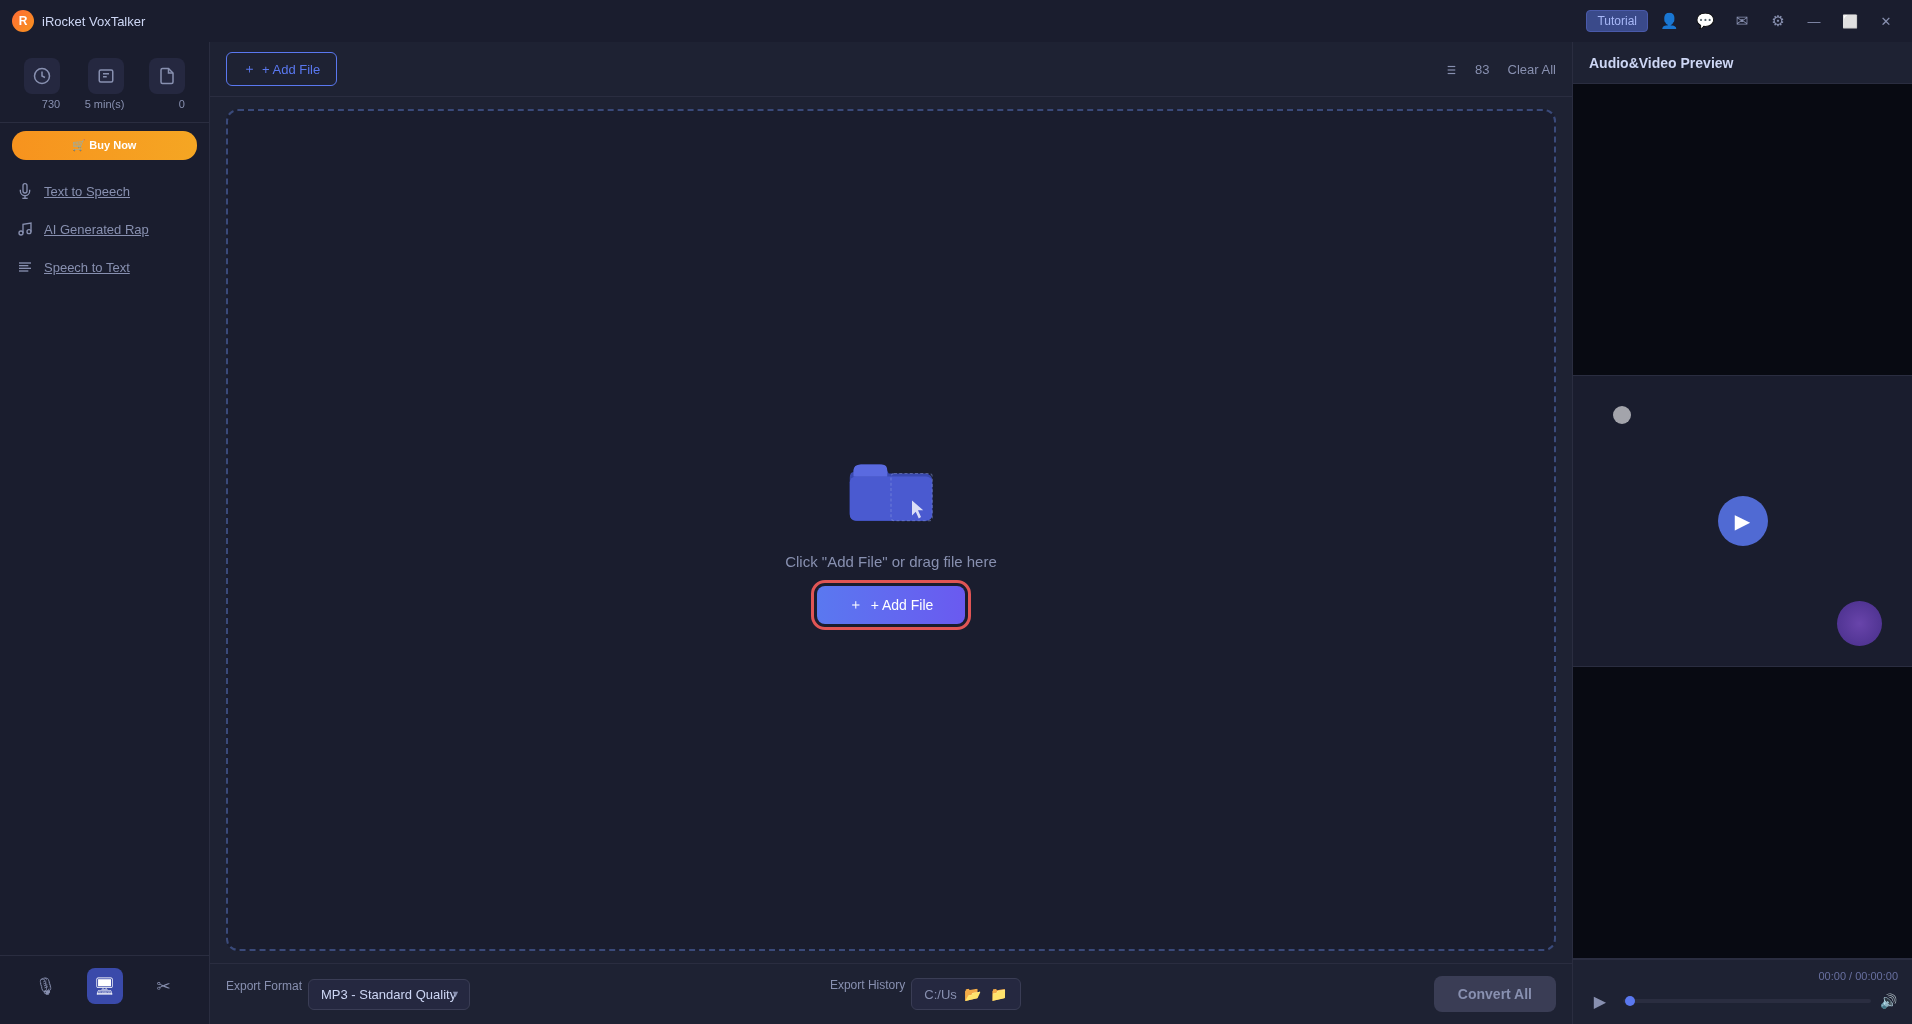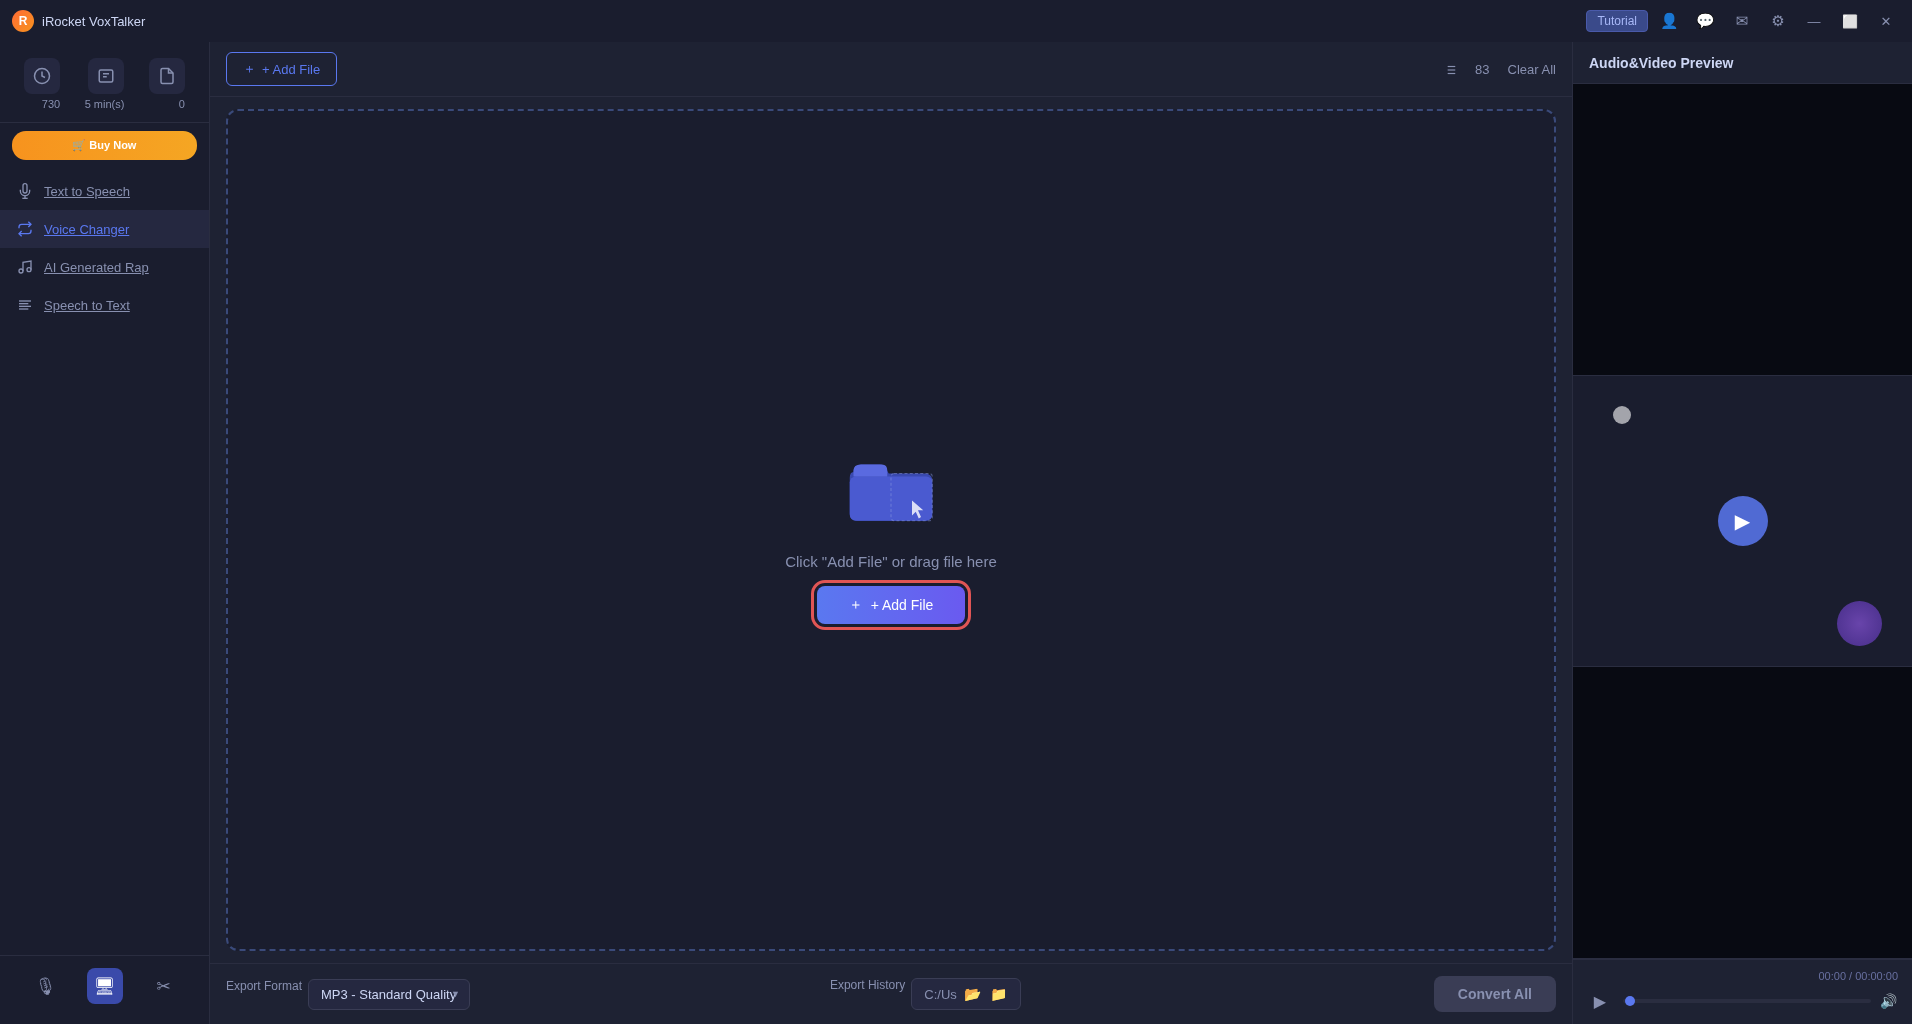--- a/index.html
+++ b/index.html
@@ -545,31 +545,20 @@
           <path d="M12 1a3 3 0 0 0-3 3v8a3 3 0 0 0 6 0V4a3 3 0 0 0-3-3z"></path>
             <path d="M19 10v2a7 7 0 0 1-14 0v-2"></path>
             <line x1="12" y1="19" x2="12" y2="23"></line>
             <line x1="8" y1="23" x2="16" y2="23"></line>
         </svg>
       </div>
       <span>Text to Speech</span>
     </div>
 
 
-    <div class="nav-item active">
-      <div class="nav-icon">
-        <svg width="16" height="16" viewBox="0 0 24 24" fill="none" stroke="currentColor" stroke-width="2">
-          <polyline points="17 1 21 5 17 9"></polyline>
-            <path d="M3 11V9a4 4 0 0 1 4-4h14"></path>
-            <polyline points="7 23 3 19 7 15"></polyline>
-            <path d="M21 13v2a4 4 0 0 1-4 4H3"></path>
-        </svg>
-      </div>
-      <span>Voice Changer</span>
-    </div>
 
 
     <div class="nav-item">
       <div class="nav-icon">
         <svg width="16" height="16" viewBox="0 0 24 24" fill="none" stroke="currentColor" stroke-width="2">
           <path d="M9 18V5l12-2v13"></path>
             <circle cx="6" cy="18" r="3"></circle>
             <circle cx="18" cy="16" r="3"></circle>
         </svg>
       </div>

